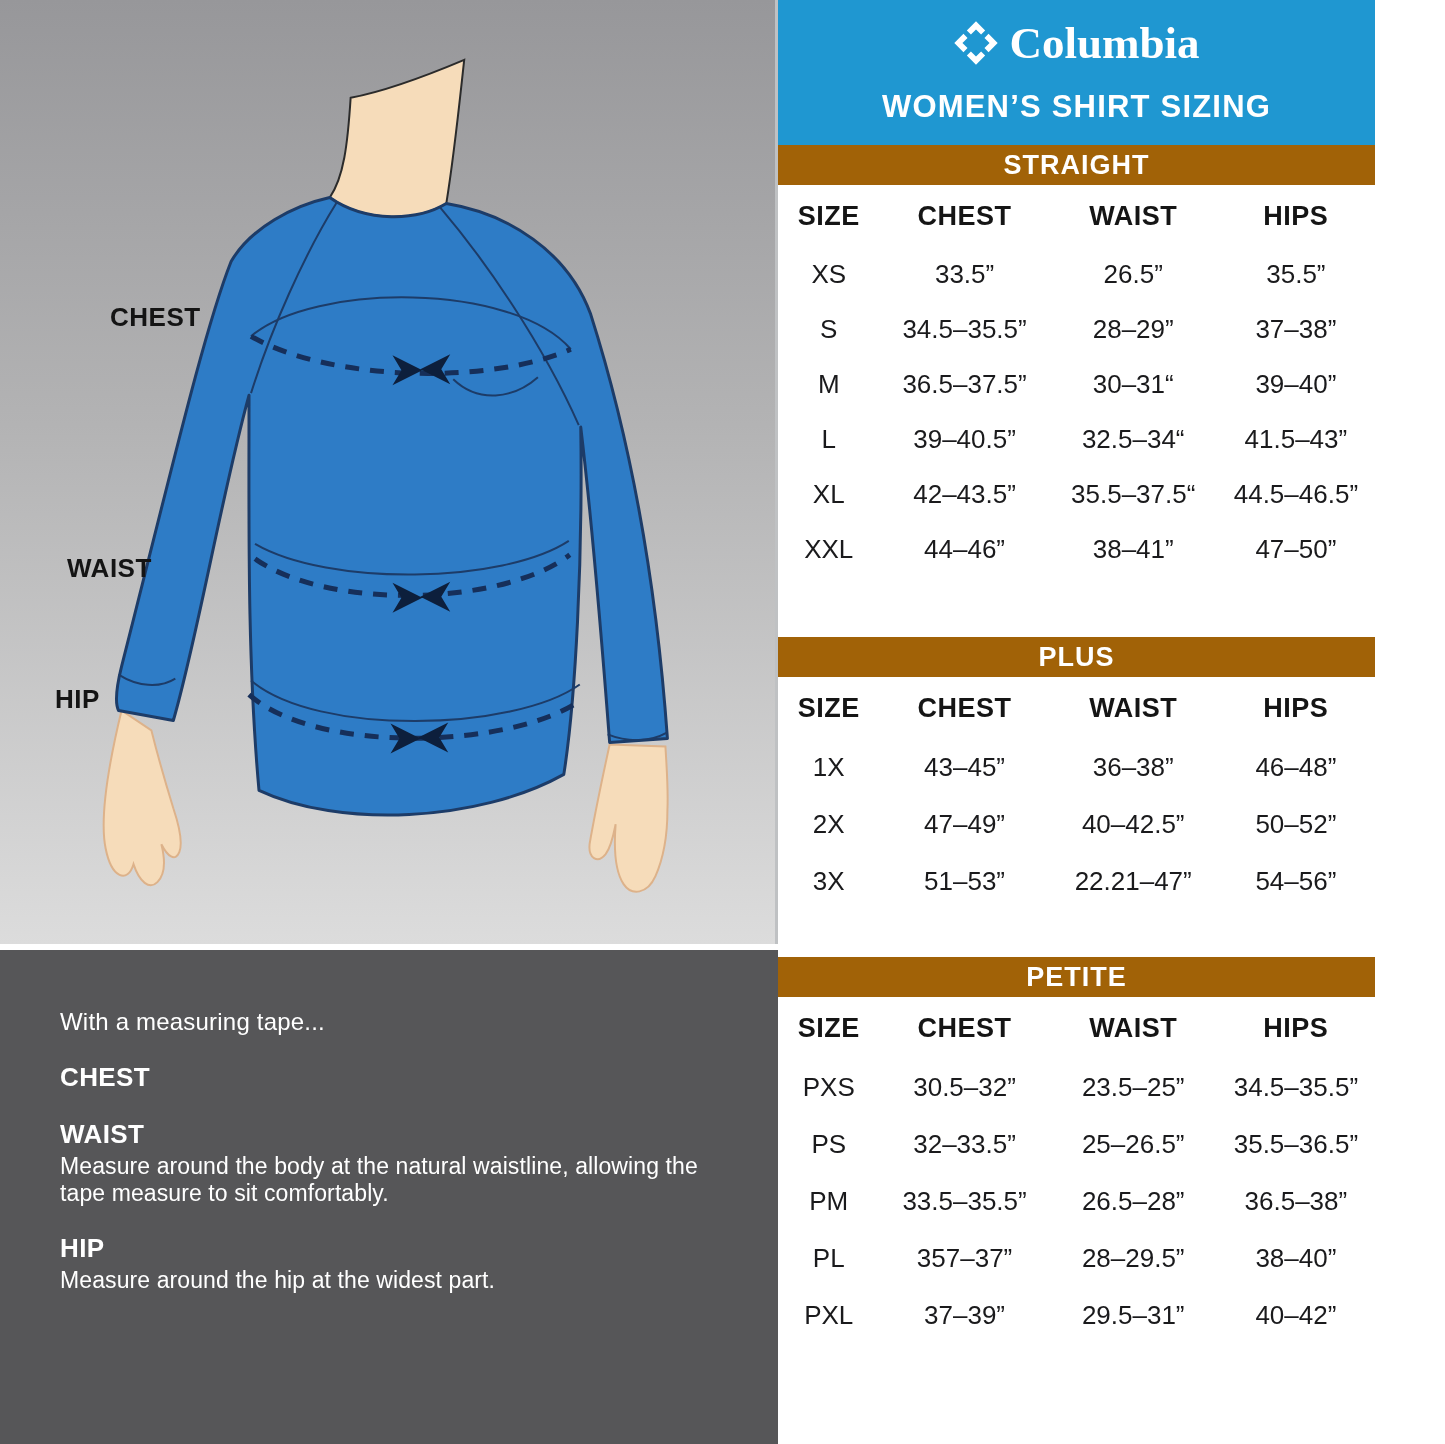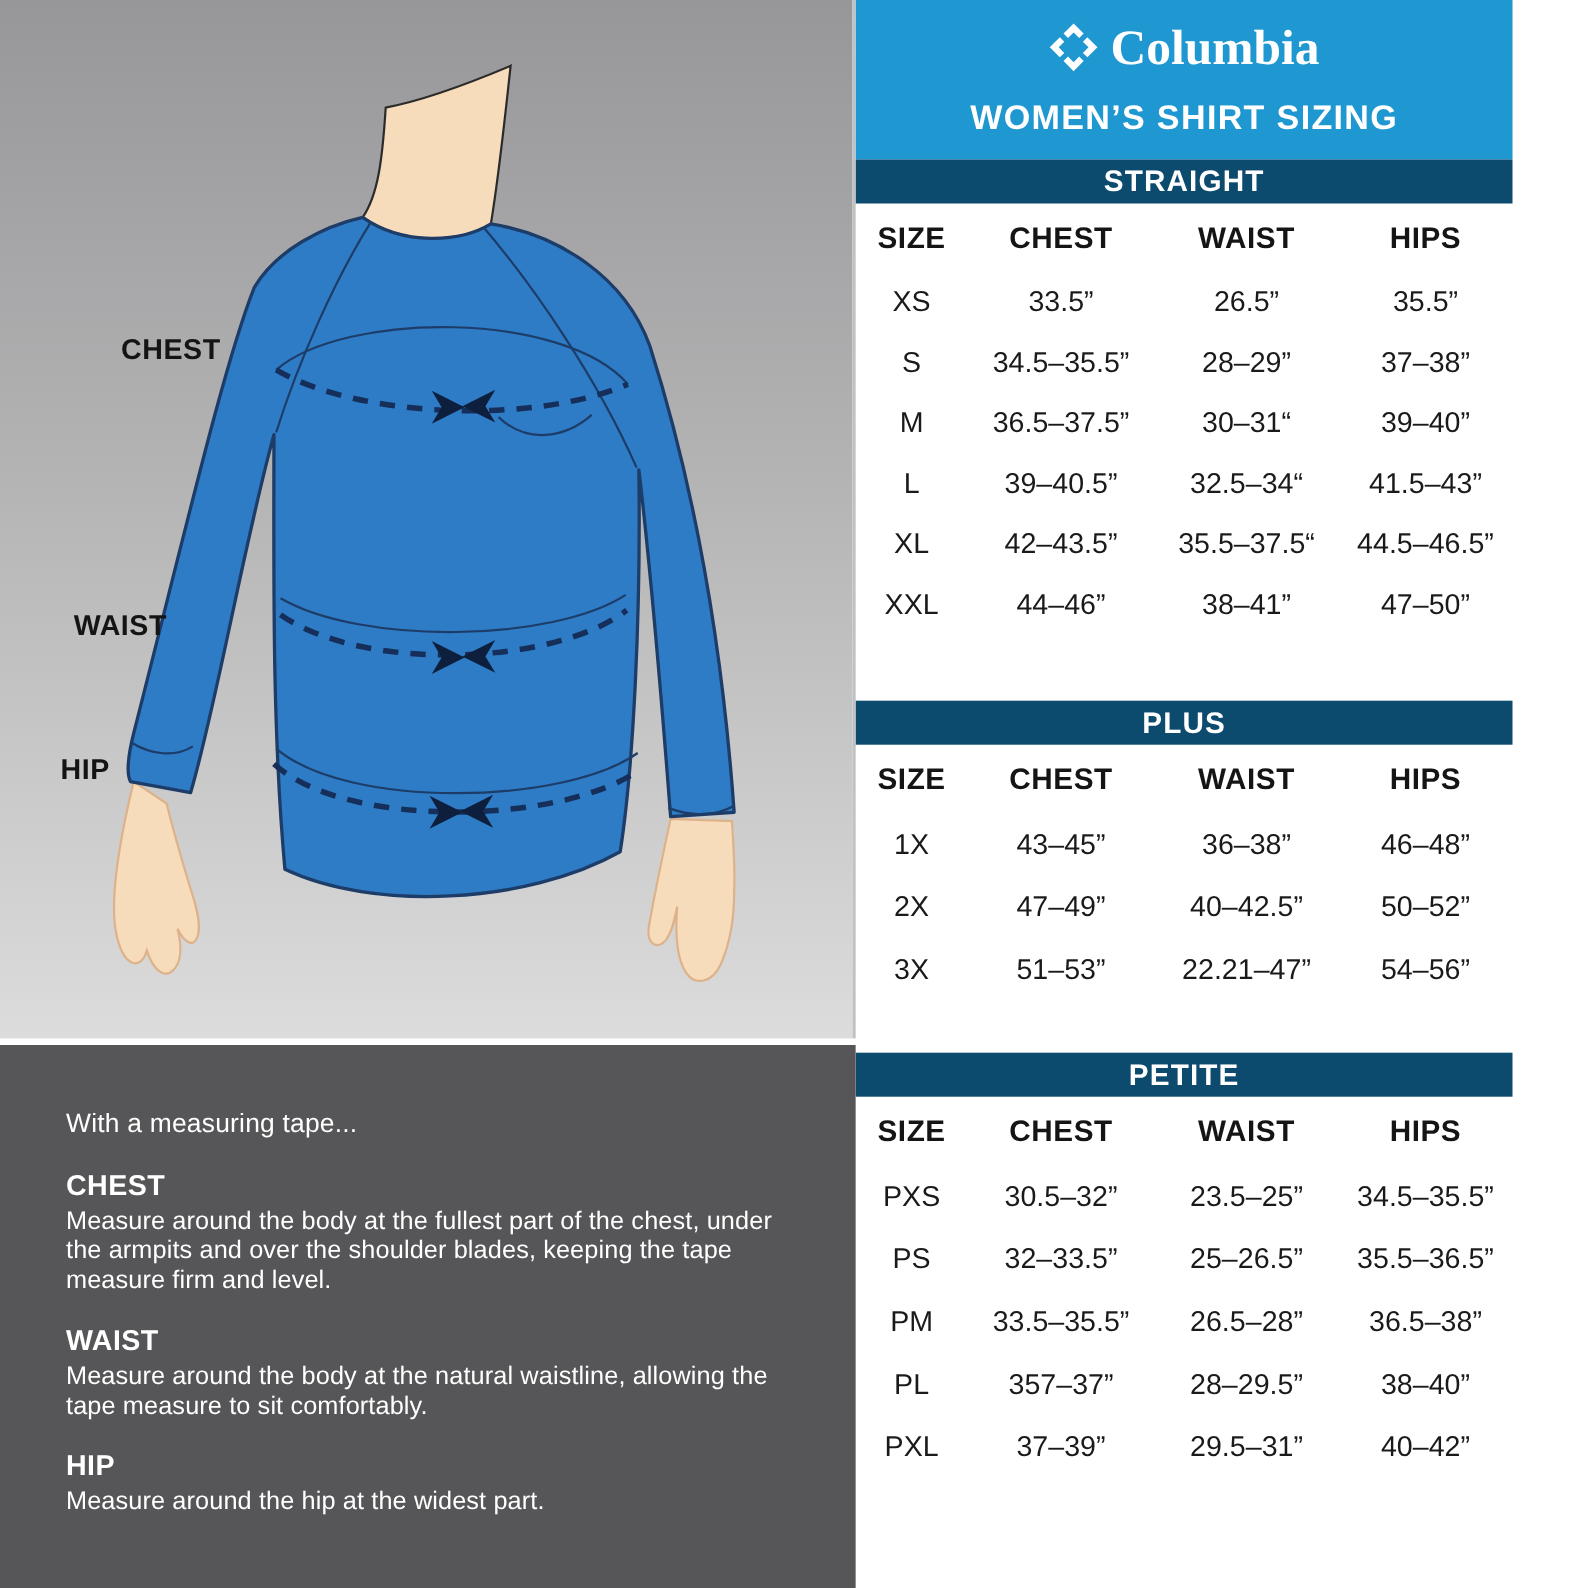--- a/index.html
+++ b/index.html
@@ -26,21 +26,21 @@
 
   
   .right-panel{position:absolute;left:778px;top:0;width:597px;height:1444px;background:#ffffff;}
   .blue-header{height:145px;background:#1f97d1;color:#ffffff;display:flex;flex-direction:column;
     align-items:center;justify-content:center;gap:9px;}
   .logo-row{display:flex;align-items:center;gap:10px;}
   .gem{width:46px;height:46px;display:block;}
   .wordmark{font-family:"Liberation Serif",serif;font-weight:bold;font-size:45px;line-height:1;}
   .shirt-title{font-size:31px;font-weight:800;letter-spacing:1.2px;margin-top:14px;}
 
-  .band{height:40px;background:#0c4a6e;color:#ffffff;font-weight:bold;font-size:27px;
+  .band{height:40px;background:#a16207;color:#ffffff;font-weight:bold;font-size:27px;
     letter-spacing:1px;display:flex;align-items:center;justify-content:center;}
   .row{display:grid;grid-template-columns:17% 28.5% 28% 26.5%;align-items:center;text-align:center;}
   .thead{height:62px;font-weight:bold;font-size:27px;color:#151515;letter-spacing:.5px;}
   .trow{font-size:26px;color:#1a1a1c;}
   .table-straight .trow{height:55px;}
   .table-plus .trow,.table-petite .trow{height:57px;}
   .table-straight{margin-bottom:60px;}
   .table-plus{margin-bottom:47px;}
 </style>
 </head>
@@ -79,21 +79,20 @@
     <div class="figure-label lbl-chest">CHEST</div>
     <div class="figure-label lbl-waist">WAIST</div>
     <div class="figure-label lbl-hip">HIP</div>
   </div>
 
   <div class="instructions">
     <p class="intro">With a measuring tape...</p>
 
     <div>
       <div class="instr-heading">CHEST</div>
-      <p class="instr-body">Measure around the body at the fullest part of the chest, under the armpits and over the shoulder blades, keeping the tape measure firm and level.</p>
     </div>
 
     <div>
       <div class="instr-heading">WAIST</div>
       <p class="instr-body">Measure around the body at the natural waistline, allowing the tape measure to sit comfortably.</p>
     </div>
 
     <div>
       <div class="instr-heading">HIP</div>
       <p class="instr-body">Measure around the hip at the widest part.</p>

